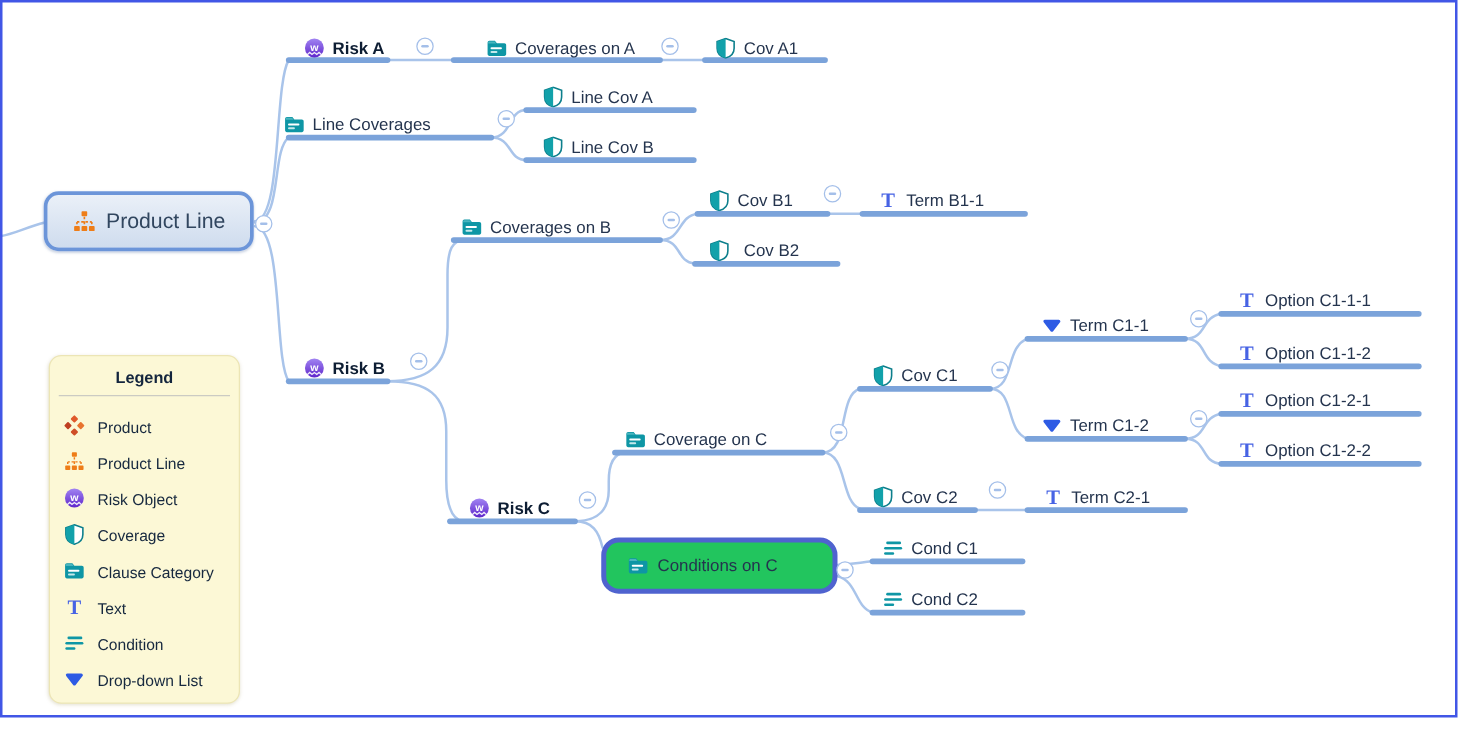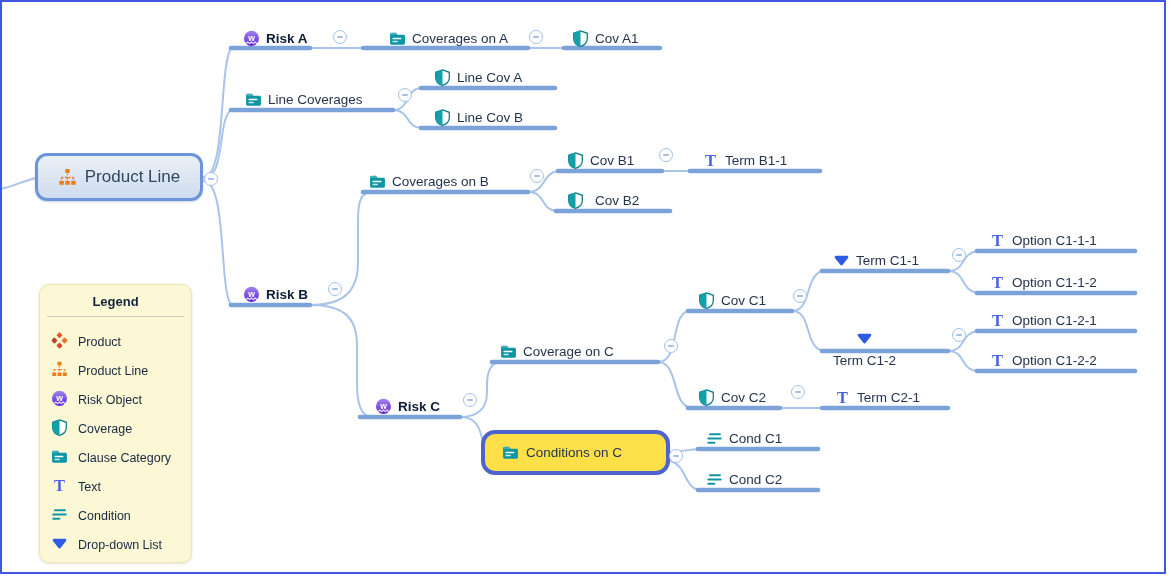--- a/index.html
+++ b/index.html
@@ -35,21 +35,21 @@
     box-shadow:0 1px 2px rgba(80,110,160,0.3);
   }
   .root-tag {
     position:absolute; left:37px; top:205px; width:152px; height:36px;
     background:#fbf2ba; border:1px solid #f3e9b0; border-radius:3px;
     display:flex; align-items:center; padding-left:11px; gap:9px;
     font-size:12.5px; color:#26344a; box-sizing:border-box; z-index:3;
   }
   .selected-node {
     position:absolute; left:481px; top:430px; width:189px; height:45px;
-    background:#fde047; border:4px solid #4f63cf; border-radius:14px;
+    background:#22c55e; border:4px solid #4f63cf; border-radius:14px;
     display:flex; align-items:center; padding-left:17px; gap:7px;
     font-size:13.5px; color:#24344e; box-sizing:border-box; z-index:4;
   }
   .legend {
     position:absolute; left:39px; top:284px; width:153px;
     background:#fcf8d6; border:1px solid #ece5b5; border-radius:10px;
     padding:9px 0 10px; box-sizing:border-box; z-index:3;
     box-shadow:0 1px 3px rgba(150,140,80,0.25);
   }
   .legend-title { text-align:center; font-weight:700; font-size:13px; color:#13253d; }
@@ -266,21 +266,21 @@
       <div class="minus" style="left: 529px; top: 30px;"></div>
       <div class="node" style="left: 572px; top: 28px;">
         <span>
           <svg width="17" height="17" viewBox="0 0 16 16">
       <path d="M8,0.8 L14.4,3.1 V8.1 C14.4,11.9 11.7,14.5 8,15.4 C4.3,14.5 1.6,11.9 1.6,8.1 V3.1 Z" fill="#ffffff" stroke="#0d7f8c" stroke-width="1.2"></path>
       <path d="M8,0.8 L1.6,3.1 V8.1 C1.6,11.9 4.3,14.5 8,15.4 Z" fill="#12a1aa"></path>
           </svg>
         </span>
         <span>Cov A1</span>
       </div>
-      <div class="node" style="left: 245px; top: 89px;">
+      <div class="node" style="left: 227px; top: 89px;">
         <span>
           <svg width="17" height="17" viewBox="0 0 16 16">
       <path d="M1,4 C1,3.2 1.6,2.5 2.4,2.5 h4.1 l1.5,1.9 h5.6 c0.8,0 1.4,0.6 1.4,1.4 v6.7 c0,0.8 -0.6,1.4 -1.4,1.4 H2.4 C1.6,13.9 1,13.3 1,12.5 Z" fill="#0e96a5"></path>
       <path d="M1.4,4 C1.4,3.4 1.9,3 2.4,3 h3.9 l1.2,1.5 h-6.1 Z" fill="#49b5bf"></path>
       <rect x="3.2" y="7.3" width="8.6" height="1.5" rx="0.75" fill="#ffffff"></rect>
       <rect x="3.2" y="10.2" width="5.2" height="1.4" rx="0.7" fill="#d8f2f4" opacity="0.9"></rect>
           </svg>
         </span>
         <span>Line Coverages</span>
       </div>
@@ -416,21 +416,21 @@
         <span>Option C1-1-1</span>
       </div>
       <div class="node" style="left: 989px; top: 272px;">
         <span>
           <svg width="17" height="17" viewBox="0 0 16 16">
       <text x="8" y="13" text-anchor="middle" font-size="15.5" font-weight="bold" font-family="Liberation Serif, serif" fill="#4763e4">T</text>
           </svg>
         </span>
         <span>Option C1-1-2</span>
       </div>
-      <div class="node" style="left: 833px; top: 330px; flex-direction: column;">
+      <div class="node" style="left: 833px; top: 330px;">
         <span>
           <svg width="17" height="17" viewBox="0 0 16 16">
       <path d="M2.8,4.8 H13.2 L8,11.4 Z" fill="#2e5be4" stroke="#2e5be4" stroke-width="2.4" stroke-linejoin="round"></path>
           </svg>
         </span>
         <span>Term C1-2</span>
       </div>
       <div class="minus" style="left: 952px; top: 328px;"></div>
       <div class="node" style="left: 989px; top: 310px;">
         <span>

